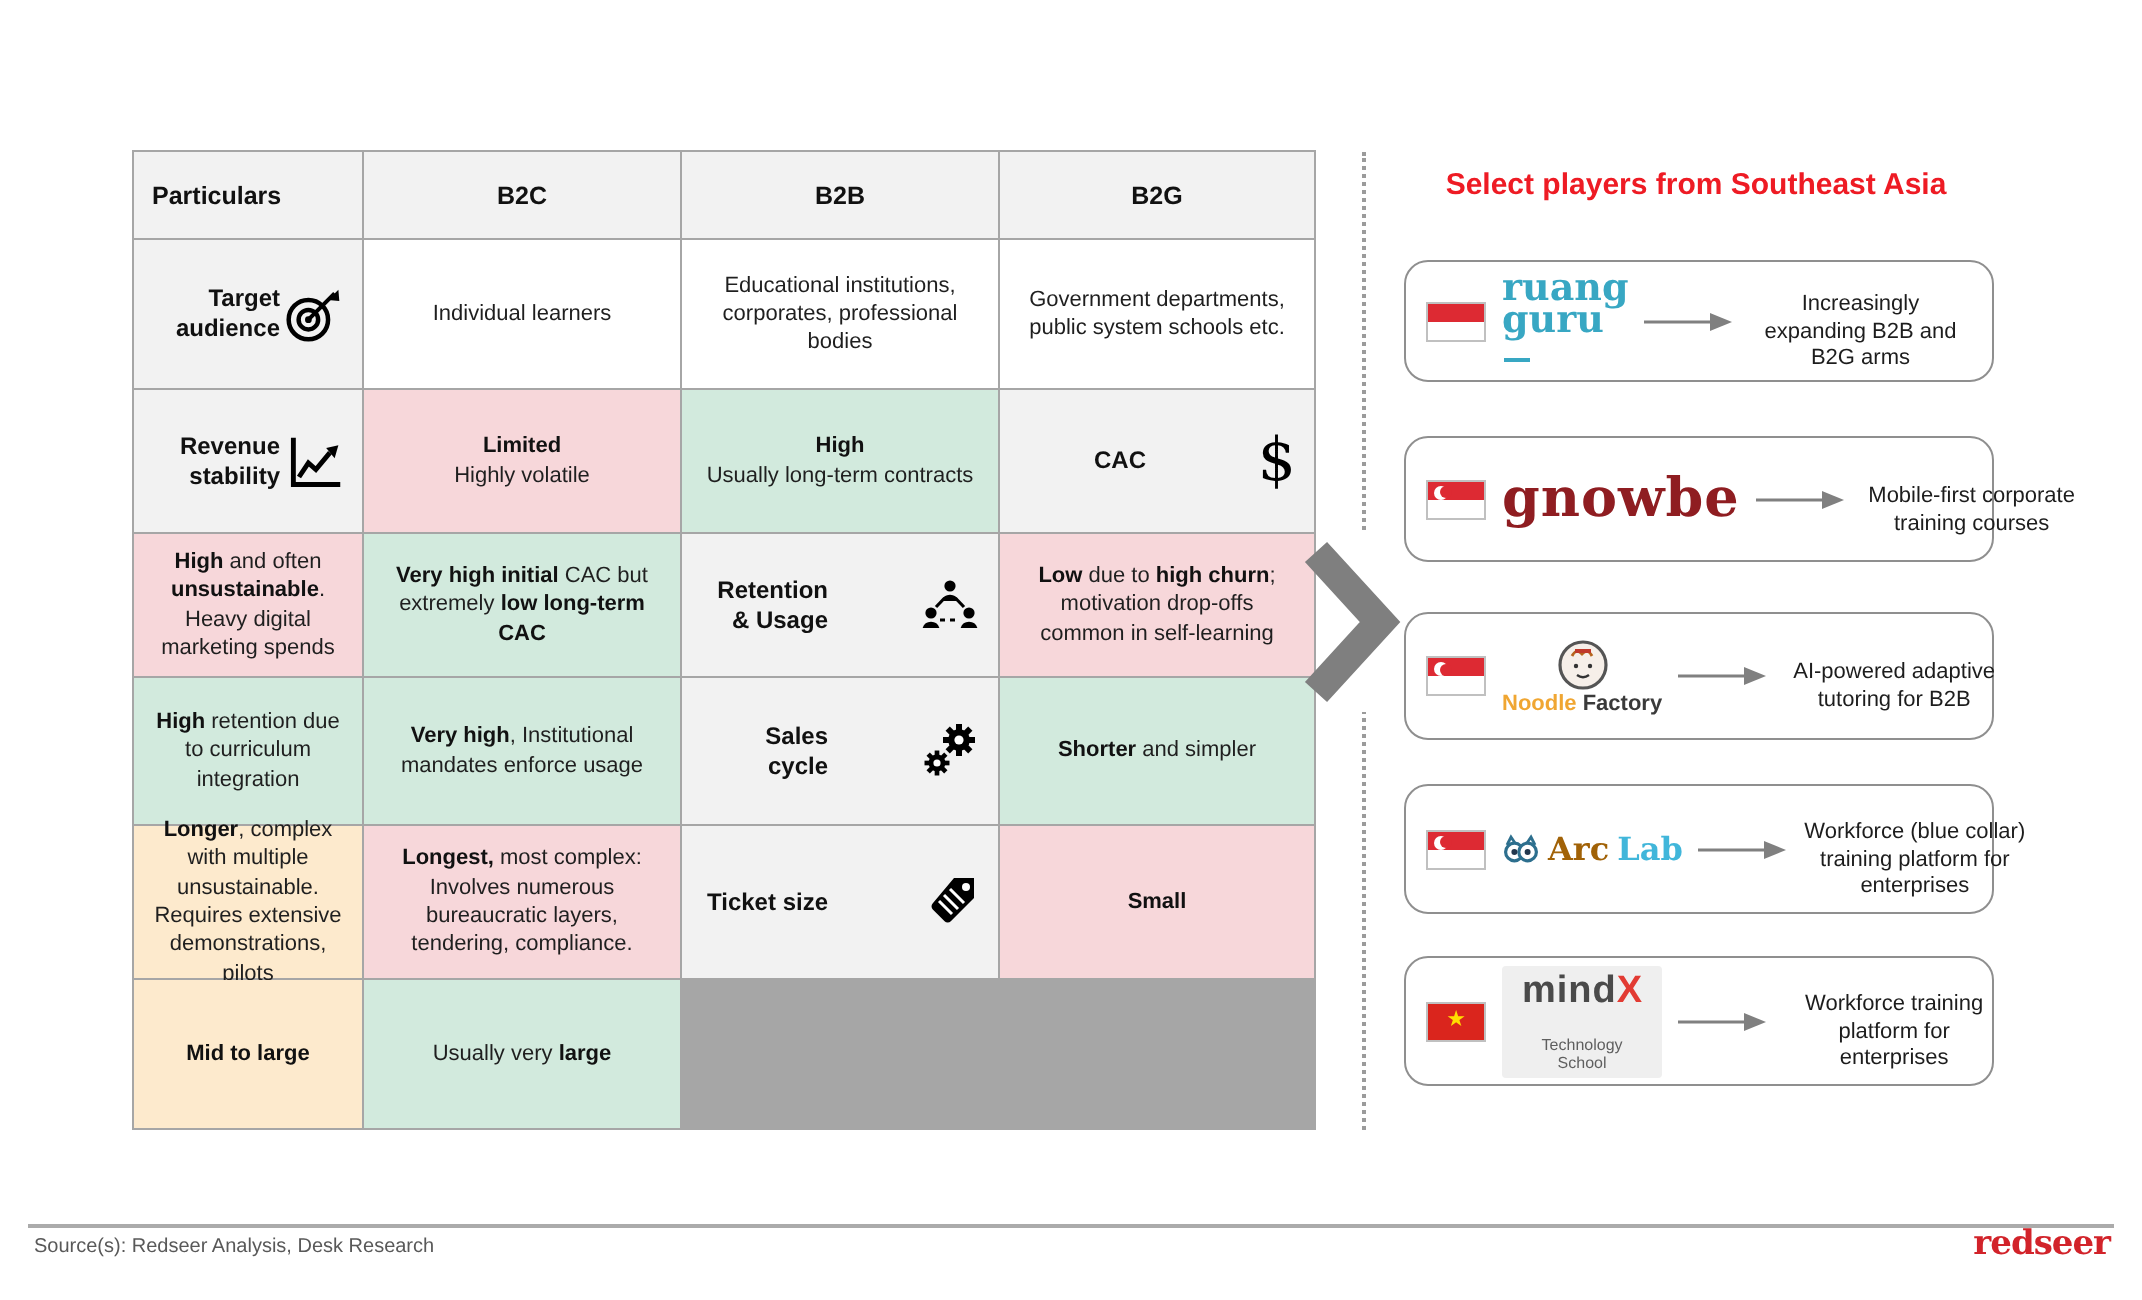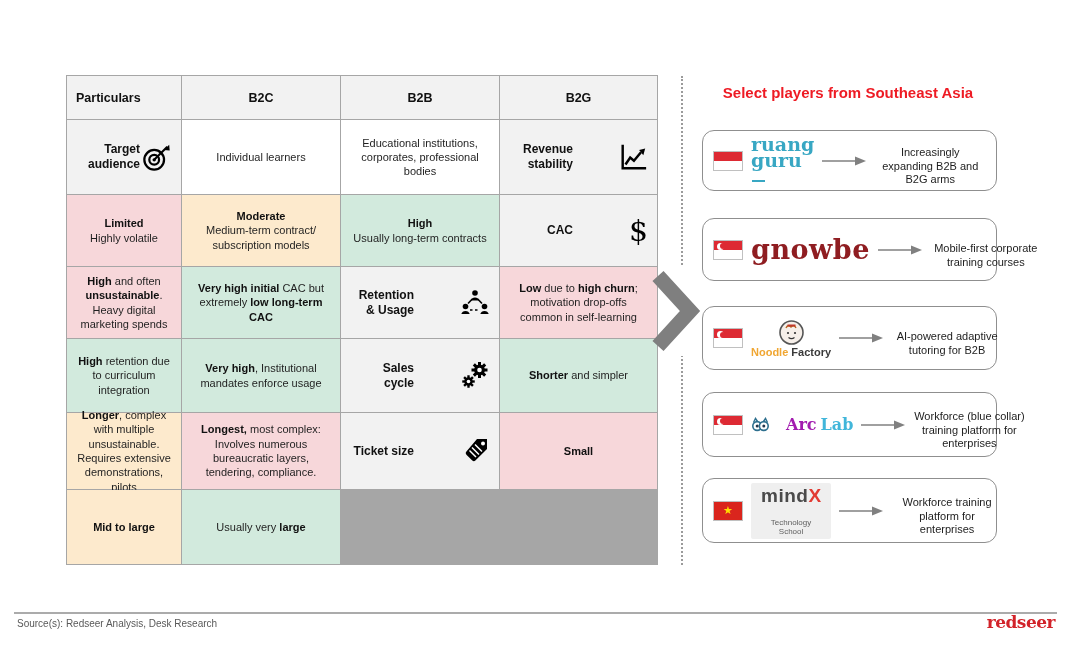--- a/index.html
+++ b/index.html
@@ -49,21 +49,21 @@
 
   
   .lg-ruang{font-family:"DejaVu Serif",serif;font-weight:bold;color:#38a7c3;font-size:19px;line-height:0.82;text-align:left;align-items:flex-start;}
   .lg-ruang .swoosh{display:inline-block;width:13px;border-bottom:2px solid #38a7c3;margin-left:1px;}
   .lg-gnowbe{font-family:"DejaVu Serif",serif;font-weight:bold;color:#8f1d21;font-size:27px;letter-spacing:0.5px;}
   .lg-noodle{gap:1px;}
   .nf-line{font-size:11px;font-weight:bold;line-height:1;}
   .nf-o{color:#f0a632;}
   .nf-f{color:#3a3a3a;}
   .lg-arclab{flex-direction:row;gap:4px;font-family:"DejaVu Serif",serif;font-weight:bold;font-size:16px;}
-  .arc{color:#a21caf;margin-left:12px;}
+  .arc{color:#a16207;}
   .lab{color:#41b6da;}
   .lg-mindx{background:#efefef;padding:3px 10px;border-radius:2px;}
   .mx-top{font-size:19px;font-weight:bold;line-height:1;}
   .mind{color:#4a4a4a;letter-spacing:0.5px;}
   .mx-x{color:#e23b33;}
   .mx-sub{font-size:8px;color:#5f5f5f;margin-top:13px;}
 
   
   .footer-line{position:absolute;left:14px;right:14px;top:612px;height:2px;background:#ababab;}
   .source{position:absolute;left:17px;top:618px;font-size:10px;color:#595959;}
@@ -88,33 +88,33 @@
       <line x1="13" y1="19" x2="27" y2="5" stroke="#000" stroke-width="2.2"></line>
       <polygon points="29,3 29.5,9 23.5,8.5" fill="#000"></polygon>
     </svg>
       </div>
       <div class="tcell dcell tone-white">
         <span class="ctxt"><span>Individual learners</span></span>
       </div>
       <div class="tcell dcell tone-white">
         <span class="ctxt"><span>Educational institutions, corporates, professional bodies</span></span>
       </div>
+      <div class="tcell dcell tone-white">
+        <span class="ctxt"><span>Government departments, public system schools etc.</span></span>
+      </div>
       <div class="tcell labcell">
         <span class="labtxt">Revenue stability</span>
         <svg width="30" height="30" viewBox="0 0 32 32">
       <path d="M5 3 V28 H30" fill="none" stroke="#000" stroke-width="2.6"></path>
       <polyline points="8,24 13,16.5 17,20 24.5,11" fill="none" stroke="#000" stroke-width="2.6"></polyline>
       <polygon points="22.5,8.5 29,7 27,14" fill="#000"></polygon>
     </svg>
       </div>
       <div class="tcell dcell tone-red">
         <span class="ctxt"><span class="b">Limited</span><br><span>Highly volatile</span></span>
-      </div>
-      <div class="tcell dcell tone-amber">
-        <span class="ctxt"><span class="b">Moderate</span><br><span>Medium-term contract/ subscription models</span></span>
       </div>
       <div class="tcell dcell tone-green">
         <span class="ctxt"><span class="b">High</span><br><span>Usually long-term contracts</span></span>
       </div>
       <div class="tcell labcell">
         <span class="labtxt">CAC</span>
         <span class="glyph-icon">$</span>
       </div>
       <div class="tcell dcell tone-red">
         <span class="ctxt"><span class="b">High</span><span> and often </span><span class="b">unsustainable</span><span>. Heavy digital marketing spends</span></span>

